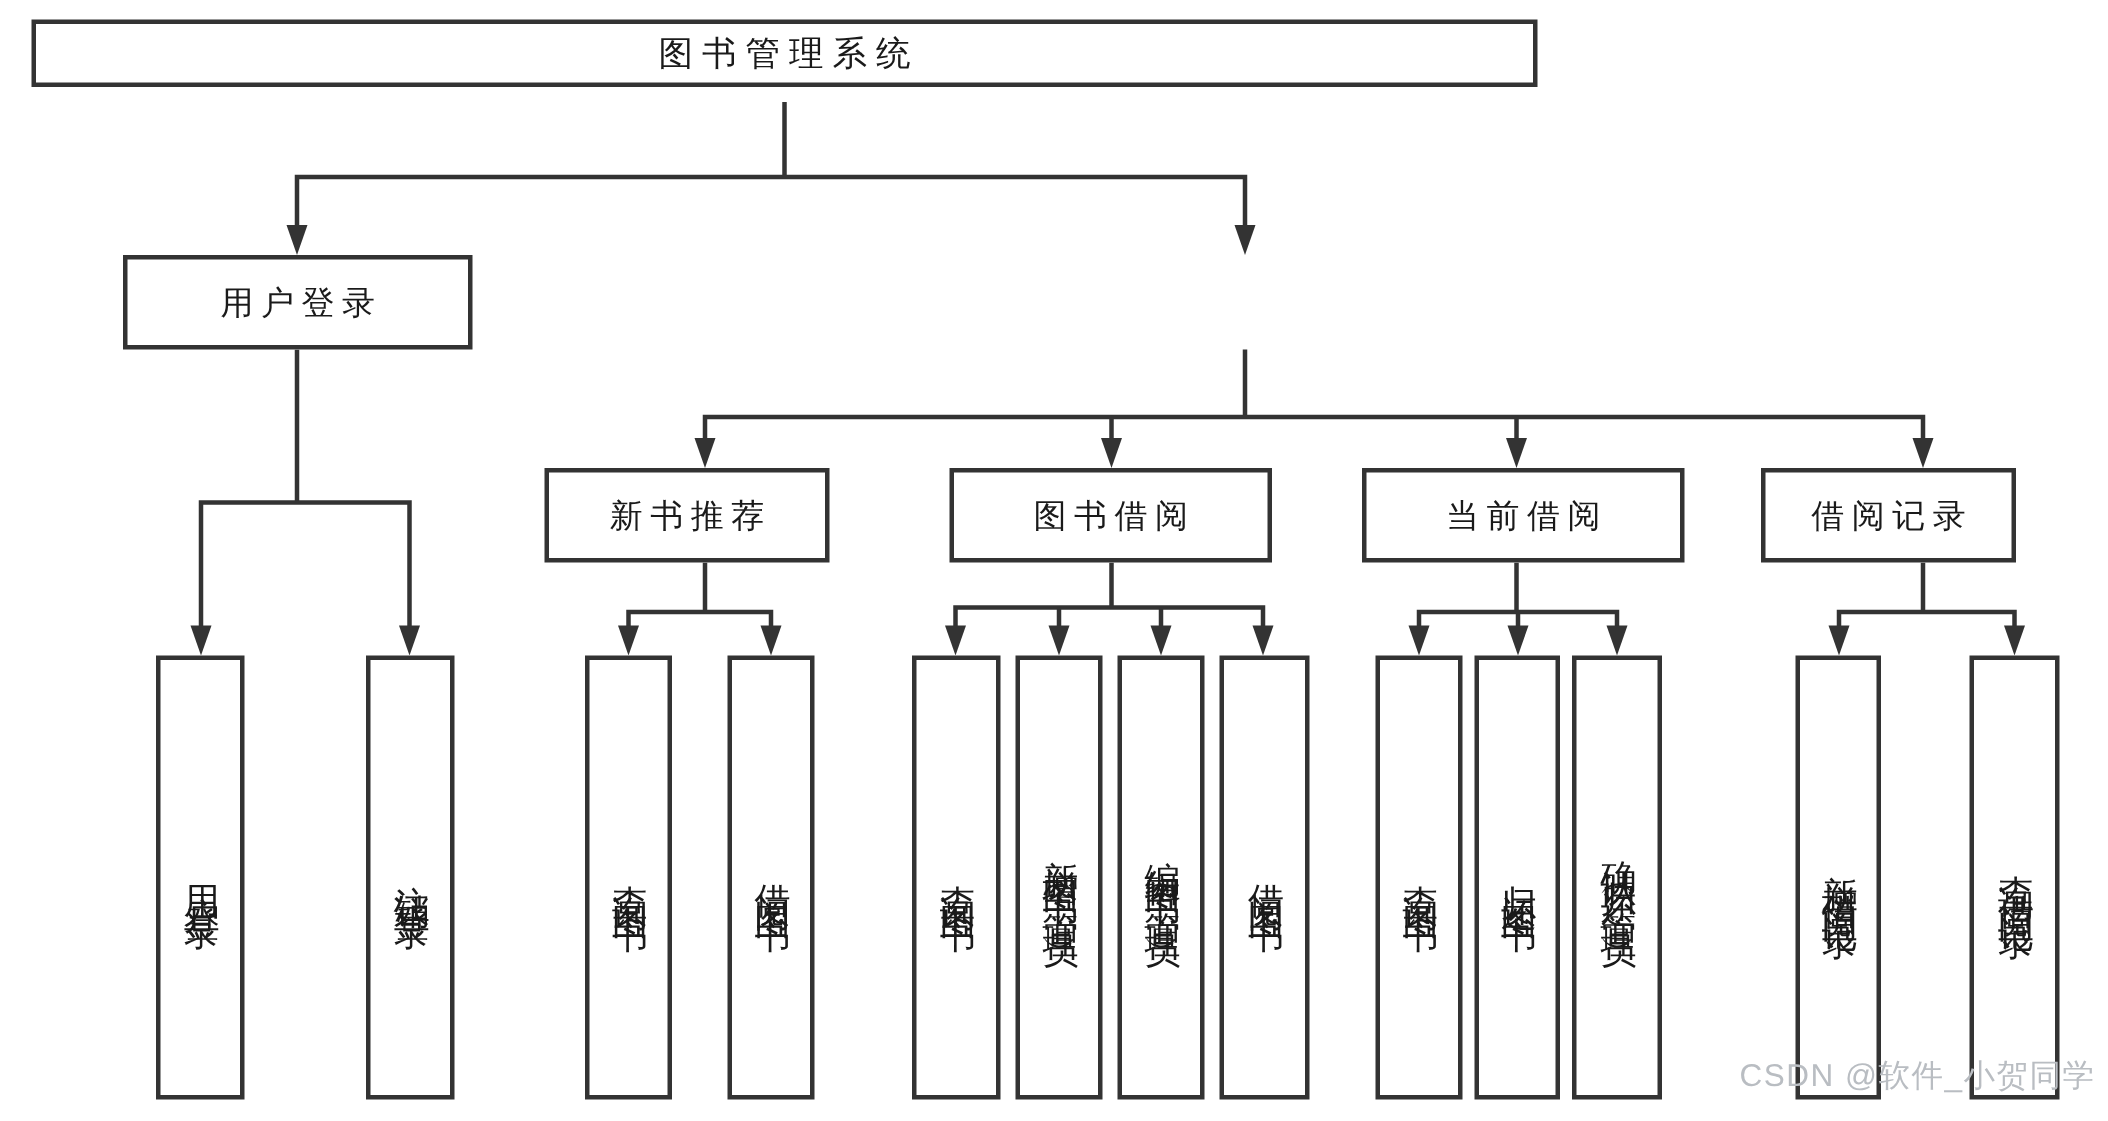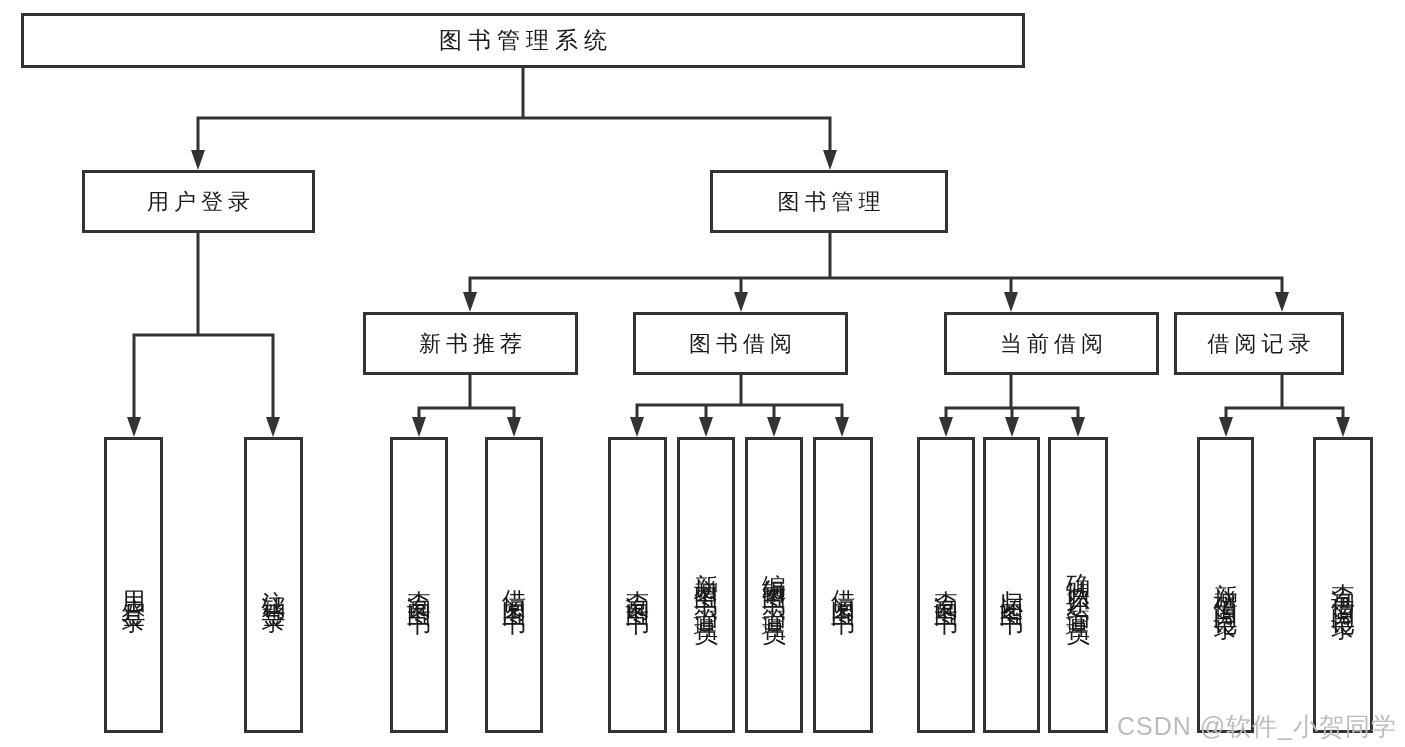--- a/index.html
+++ b/index.html
@@ -42,48 +42,48 @@
   }
   .v-label {
     writing-mode: vertical-rl;
     text-orientation: mixed;
     font-size: 24px;
     letter-spacing: 7px;
     color: var(--text, #1a1a1a);
     line-height: 1;
   }
   
-  .root   { left: 21px;  top: 13px;  width: 1004px; height: 55px; }
+  .root   { left: 21px;  top: 13px;  width: 1004px; height: 45px; }
   .lvl2   { top: 170px;  height: 63px; }
   .b-login{ left: 82px;  width: 233px; }
   .b-mgmt { left: 710px; width: 238px; }
   .lvl3   { top: 312px;  height: 63px; }
-  .b-rec  { left: 363px;  width: 215px; }
+  .b-rec  { left: 363px;  width: 190px; }
   .b-bor  { left: 633px;  width: 215px; }
-  .b-cur  { left: 944px;  width: 215px; }
+  .b-cur  { left: 908px;  width: 215px; }
   .b-his  { left: 1174px; width: 170px; }
   .leaf   { top: 437px;  height: 296px; }
   .lf-a1  { left: 104px;  width: 59px; }
   .lf-a2  { left: 244px;  width: 59px; }
   .lf-b1  { left: 390px;  width: 58px; }
   .lf-b2  { left: 485px;  width: 58px; }
   .lf-c1  { left: 608px;  width: 59px; }
   .lf-c2  { left: 677px;  width: 58px; }
   .lf-c3  { left: 745px;  width: 58px; }
   .lf-c4  { left: 813px;  width: 60px; }
   .lf-d1  { left: 917px;  width: 58px; }
   .lf-d2  { left: 983px;  width: 57px; }
   .lf-d3  { left: 1048px; width: 60px; }
   .lf-e1  { left: 1197px; width: 57px; }
   .lf-e2  { left: 1313px; width: 60px; }
   #watermark {
     position: absolute;
     right: 8px;
-    bottom: 4px;
-    font-size: 25px;
+    bottom: 16px;
+    font-size: 21px;
     letter-spacing: 1px;
     color: var(--watermark, #b9bdc2);
     z-index: 10;
     white-space: nowrap;
   }
 </style>
 </head>
 <body>
 
 <div id="canvas">
@@ -118,23 +118,20 @@
       <polygon points="1336,417 1350,417 1343,437"></polygon>
     </g>
   </svg>
 
   <div class="box root">
     <span class="h-label title-label">图书管理系统</span>
   </div>
 
   <div class="box lvl2 b-login">
     <span class="h-label">用户登录</span>
-  </div>
-  <div class="box lvl2 b-mgmt">
-    <span class="h-label">图书管理</span>
   </div>
 
   <div class="box lvl3 b-rec">
     <span class="h-label">新书推荐</span>
   </div>
   <div class="box lvl3 b-bor">
     <span class="h-label">图书借阅</span>
   </div>
   <div class="box lvl3 b-cur">
     <span class="h-label">当前借阅</span>

